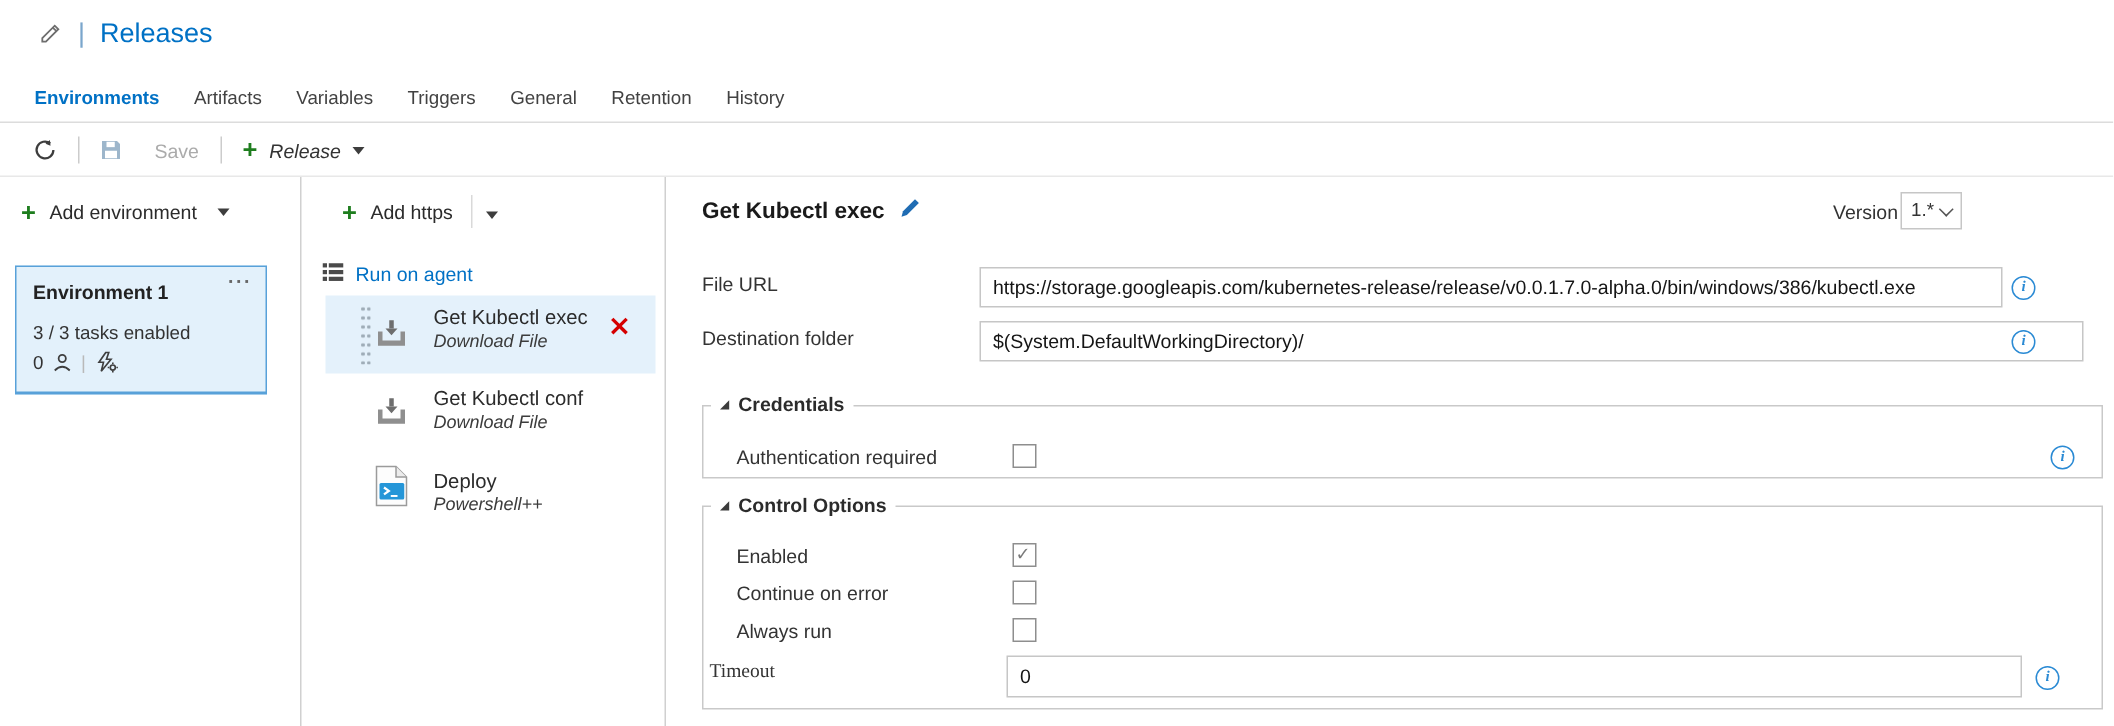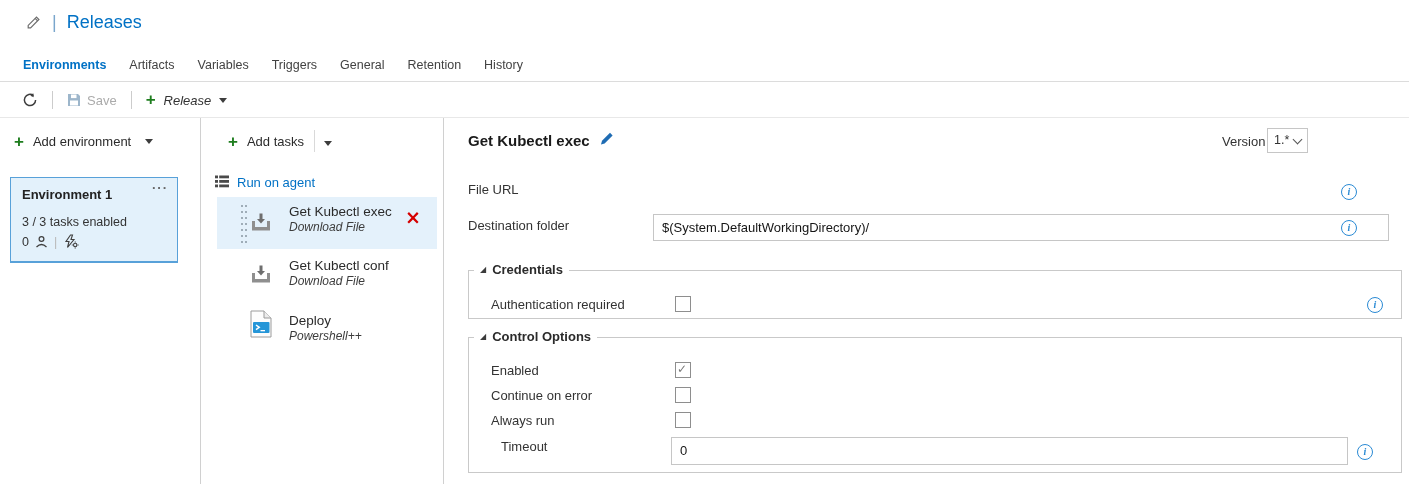--- a/index.html
+++ b/index.html
@@ -14,21 +14,21 @@
   .page-title{font-size:18px;color:#2f2f2f;}
   .title-sep{font-size:18px;color:#7aa6cc;font-weight:300;}
   .link{color:#0071c5;font-size:18px;cursor:pointer;}
   .tabs{position:absolute;left:21px;top:56px;display:flex;gap:19px;font-size:12.5px;color:#424242;}
   .tab{padding:2px 2px;cursor:pointer;}
   .tab.active{color:#0071c5;font-weight:bold;}
 
   
   .toolbar{position:absolute;left:22px;top:88px;height:24px;display:flex;align-items:center;font-size:13px;}
   .tb-sep{width:1px;height:18px;background:#ccc;margin:0 14px;}
-  .save-label{color:#ababab;margin-left:6px;}
+  .save-label{color:#ababab;margin-left:22px;}
   .plus{color:#1e7d1e;font-size:17px;font-weight:bold;line-height:14px;}
   .caret{width:0;height:0;border-left:4px solid transparent;border-right:4px solid transparent;
          border-top:5px solid #3d3d3d;display:inline-block;}
 
   
   .add-row{position:absolute;display:flex;align-items:center;gap:9px;font-size:13px;color:#2b2b2b;cursor:pointer;}
   .env-card{position:absolute;left:10px;top:177px;width:168px;height:86px;background:#e3f1fb;
             border:1px solid #58a1d9;border-bottom-width:2px;box-sizing:border-box;}
   .env-name{position:absolute;left:11px;top:9px;font-weight:bold;font-size:13px;color:#222;}
   .env-ellipsis{position:absolute;right:9px;top:2px;color:#666;font-size:13px;font-weight:bold;letter-spacing:1px;cursor:pointer;}
@@ -145,21 +145,21 @@
       <svg width="16" height="15" viewBox="0 0 16 15">
         <path d="M7.5 1 L3 7.5 H6 L4.5 13.5 L11 5.5 H8 L9.5 1 Z" fill="none" stroke="#3f3f3f" stroke-width="1.1"></path>
         <circle cx="12.2" cy="11" r="1.7" fill="none" stroke="#3f3f3f" stroke-width="1.1"></circle>
         <path d="M12.2 8.6 v-1 M12.2 13.4 v1 M9.8 11 h-1 M14.6 11 h1" stroke="#3f3f3f" stroke-width="1.1"></path>
       </svg>
     </span>
   </div>
 
   <div class="add-row" style="left:228px;top:134px;">
     <span class="plus">+</span>
-    <span>Add tasks</span>
+    <span>Add https</span>
   </div>
   <div class="abs" style="left:314px;top:130px;width:1px;height:22px;background:#d9d9d9;"></div>
   <span class="caret abs" style="left:324px;top:141px;"></span>
 
   <div class="run-agent">
     <svg width="14" height="13" viewBox="0 0 14 13">
       <rect x="0" y="0.5" width="3" height="2.8" fill="#4a4a4a"></rect>
         <rect x="4.2" y="0.5" width="9.8" height="2.8" fill="#4a4a4a"></rect>
       <rect x="0" y="5" width="3" height="2.8" fill="#4a4a4a"></rect>
         <rect x="4.2" y="5" width="9.8" height="2.8" fill="#4a4a4a"></rect>
@@ -212,20 +212,23 @@
     </span>
   </div>
 
   <span class="lbl" style="left:1222px;top:134px;">Version</span>
   <div class="select">
     <span>1.*</span>
     <span class="chev"></span>
   </div>
 
   <span class="lbl" style="left:468px;top:182px;">File URL</span>
+  <div class="textbox" style="left:653px;top:178px;width:682px;height:27px;">
+    <span>https://storage.googleapis.com/kubernetes-release/release/v0.0.1.7.0-alpha.0/bin/windows/386/kubectl.exe</span>
+  </div>
   <span class="info" style="left:1341px;top:184px;">i</span>
 
   <span class="lbl" style="left:468px;top:218px;">Destination folder</span>
   <div class="textbox" style="left:653px;top:214px;width:736px;height:27px;">
     <span>$(System.DefaultWorkingDirectory)/</span>
   </div>
   <span class="info" style="left:1341px;top:220px;">i</span>
 
   <div class="group" style="left:468px;top:270px;width:934px;height:49px;">
     <span class="legend">
@@ -241,20 +244,20 @@
     <span class="legend">
       <span class="tri">◢</span>
       <span>Control Options</span>
     </span>
     <span class="lbl" style="left:22px;top:25px;">Enabled</span>
     <span class="checkbox checked" style="left:206px;top:24px;"></span>
     <span class="lbl" style="left:22px;top:50px;">Continue on error</span>
     <span class="checkbox" style="left:206px;top:49px;"></span>
     <span class="lbl" style="left:22px;top:75px;">Always run</span>
     <span class="checkbox" style="left:206px;top:74px;"></span>
-    <span class="lbl" style="left:32px;top:101px;">Timeout</span>
+    <span class="lbl" style="left:4px;top:101px;font-family:Liberation Serif, serif;">Timeout</span>
     <div class="textbox" style="left:202px;top:99px;width:677px;height:28px;">
       <span>0</span>
     </div>
     <span class="info" style="left:888px;top:106px;">i</span>
   </div>
 
 </div>
 
 </body></html>

